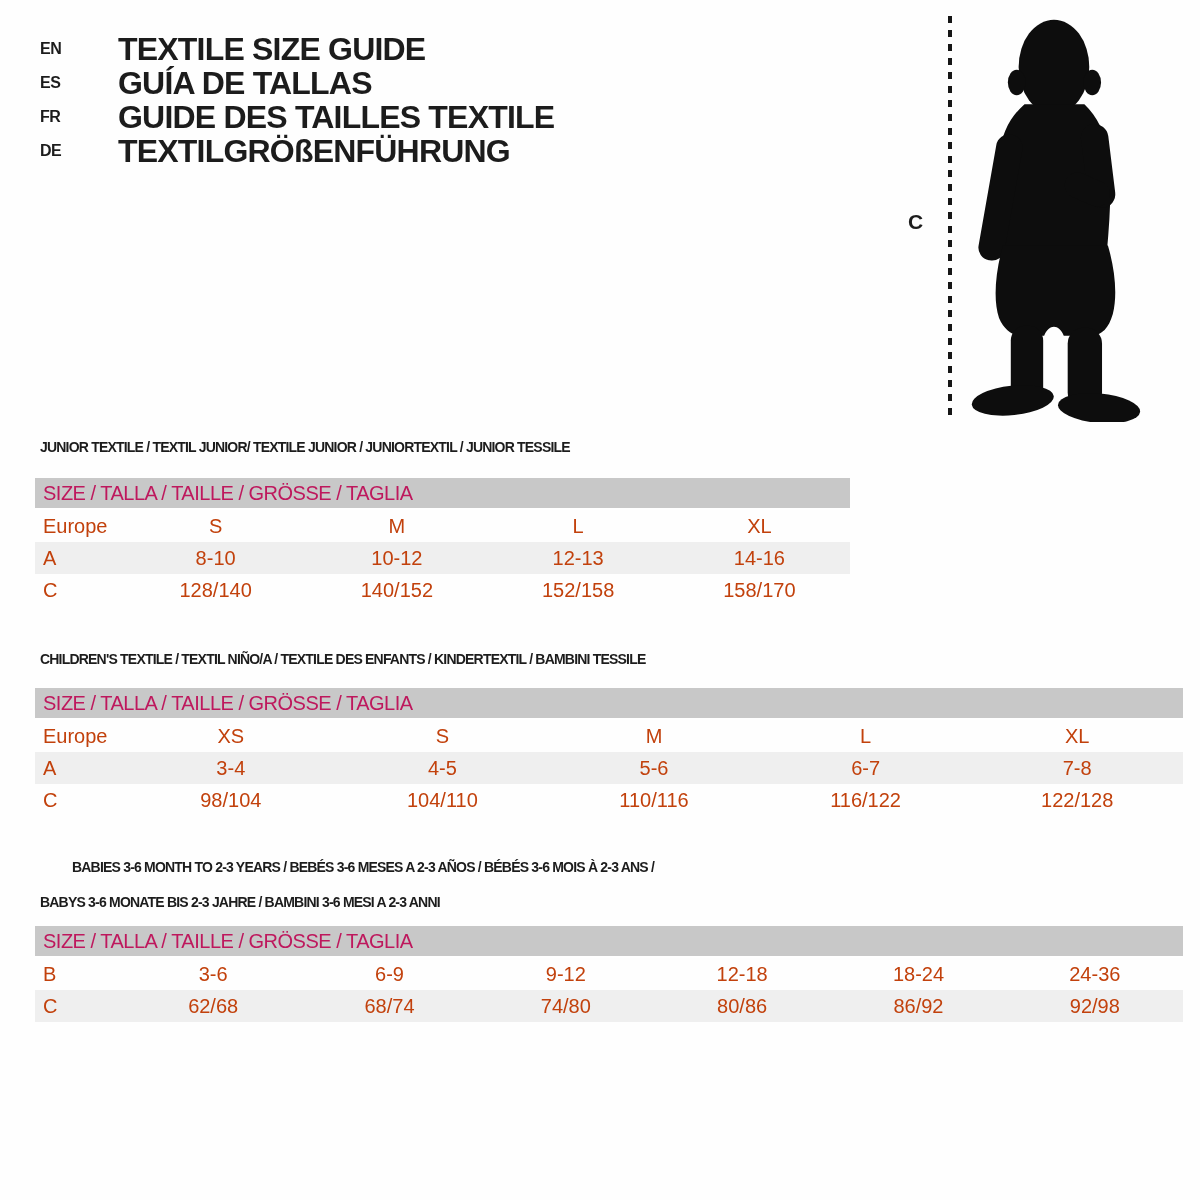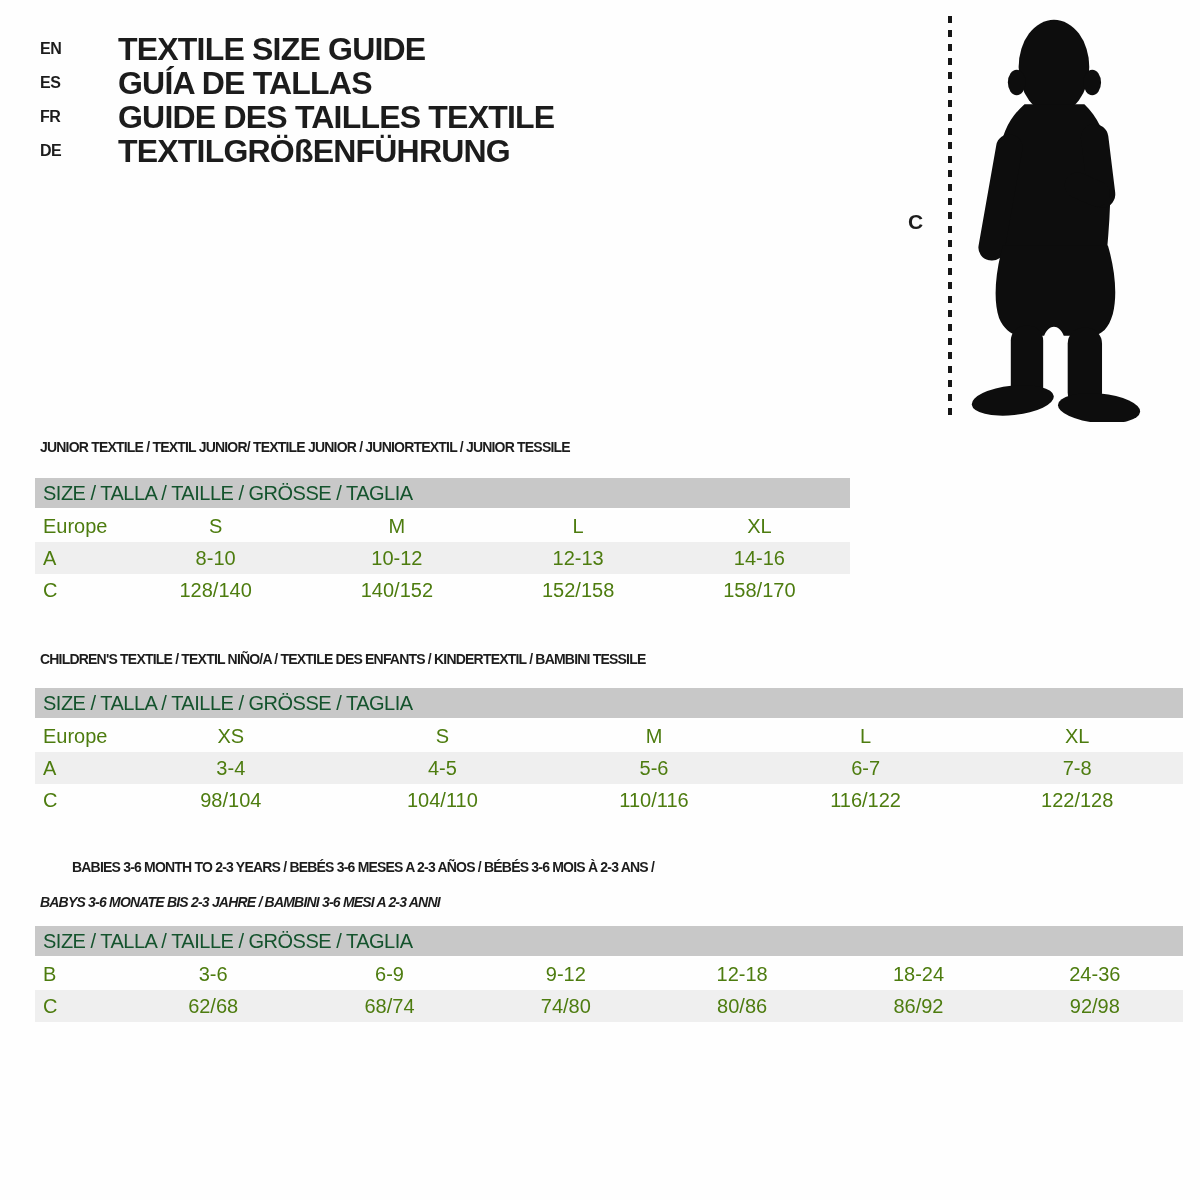--- a/index.html
+++ b/index.html
@@ -21,24 +21,24 @@
   .silhouette{position:absolute;left:952px;top:10px;width:200px;height:412px;}
   
   .section-heading{
     position:absolute;left:40px;font-size:14px;font-weight:700;
     letter-spacing:-0.8px;line-height:35px;white-space:nowrap;
   }
   
   .size-table{position:absolute;left:35px;}
   .size-bar{
     height:32px;background:#c8c8c8;display:flex;align-items:center;
-    padding-left:8px;font-size:20px;font-weight:400;color:#14532d;
+    padding-left:8px;font-size:20px;font-weight:400;color:#be185d;
     letter-spacing:-0.5px;border-bottom:2px solid #ffffff;box-sizing:border-box;
   }
-  .t-row{display:flex;height:32px;align-items:center;font-size:20px;color:#4d7c0f;}
+  .t-row{display:flex;height:32px;align-items:center;font-size:20px;color:#c2410c;}
   .t-row.shaded{background:#efefef;}
   .t-label{width:90px;padding-left:8px;flex:0 0 auto;box-sizing:border-box;}
   .t-cell{flex:1 1 0;text-align:center;}
   
   .legend{position:absolute;left:40px;top:1070px;}
   .legend-line{font-size:21px;font-weight:700;letter-spacing:-0.6px;line-height:34px;white-space:nowrap;}
 </style>
 </head>
 <body>
 
@@ -131,21 +131,21 @@
       <span class="t-label">C</span>
       <span class="t-cell">98/104</span>
       <span class="t-cell">104/110</span>
       <span class="t-cell">110/116</span>
       <span class="t-cell">116/122</span>
       <span class="t-cell">122/128</span>
     </div>
   </div>
 
   <div class="section-heading" style="top:850px;margin-left:32px;">BABIES 3-6 MONTH TO 2-3 YEARS / BEBÉS 3-6 MESES A 2-3 AÑOS / BÉBÉS 3-6 MOIS À 2-3 ANS /</div>
-  <div class="section-heading" style="top:885px;font-style:italic;">BABYS 3-6 MONATE BIS 2-3 JAHRE / BAMBINI 3-6 MESI A 2-3 ANNI</div>
+  <div class="section-heading" style="top:885px;">BABYS 3-6 MONATE BIS 2-3 JAHRE / BAMBINI 3-6 MESI A 2-3 ANNI</div>
   <div class="size-table" style="top:926px;width:1148px;">
     <div class="size-bar">SIZE / TALLA / TAILLE / GRÖSSE / TAGLIA</div>
     <div class="t-row">
       <span class="t-label">B</span>
       <span class="t-cell">3-6</span>
       <span class="t-cell">6-9</span>
       <span class="t-cell">9-12</span>
       <span class="t-cell">12-18</span>
       <span class="t-cell">18-24</span>
       <span class="t-cell">24-36</span>

